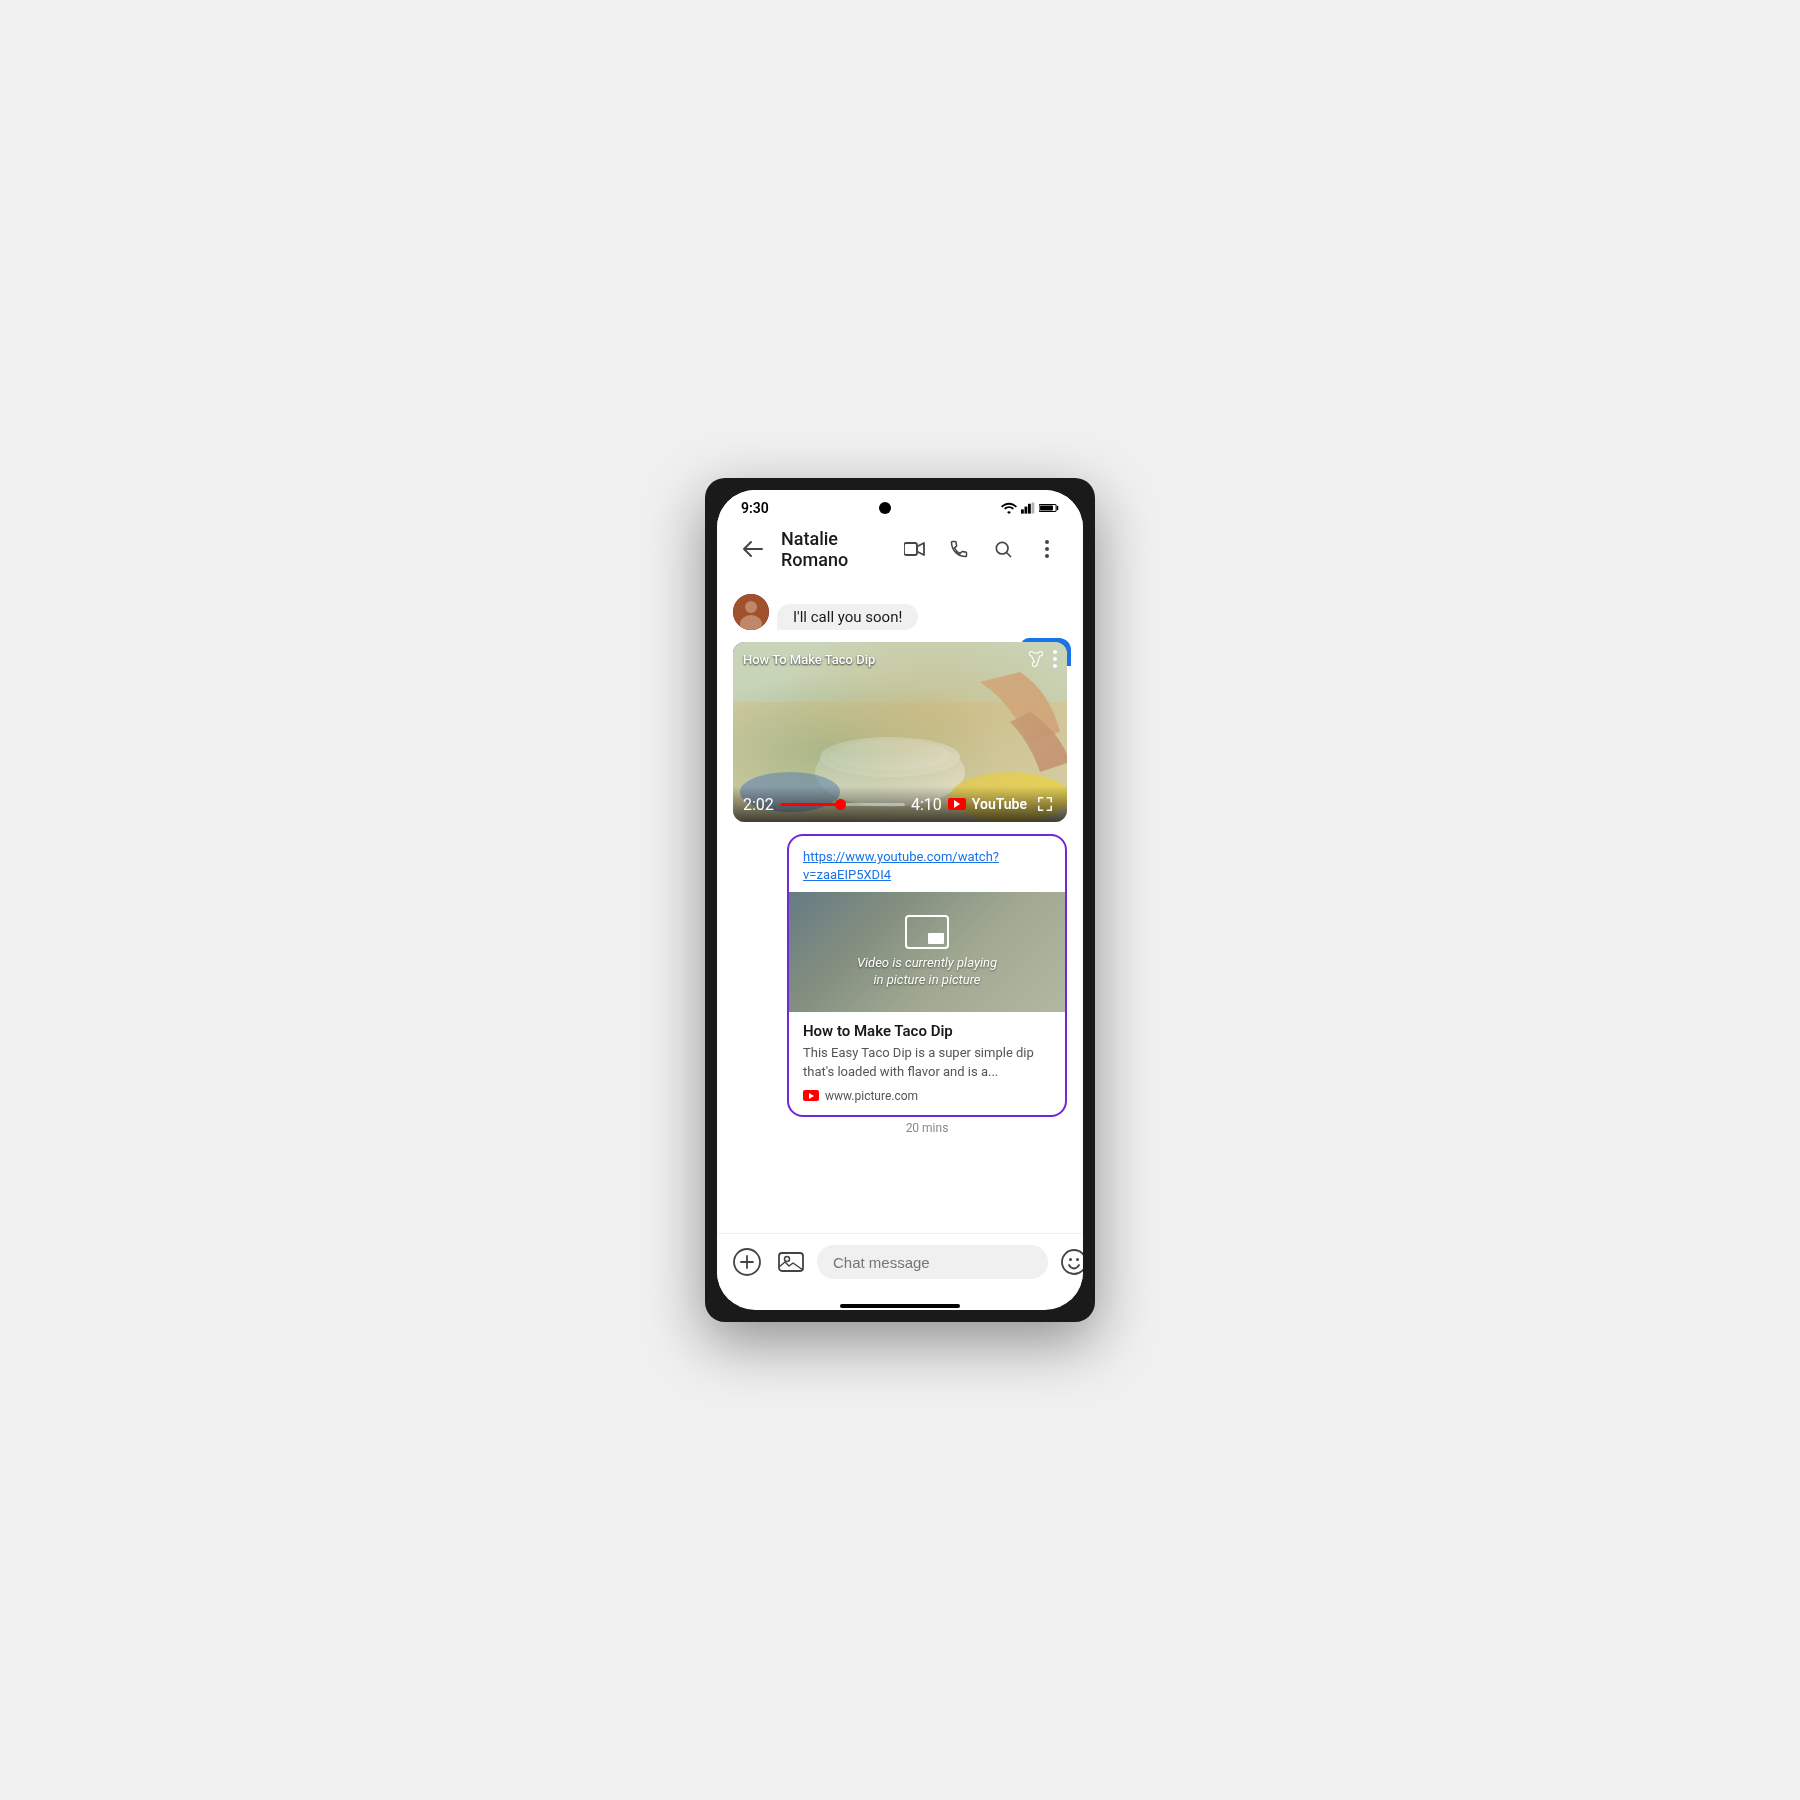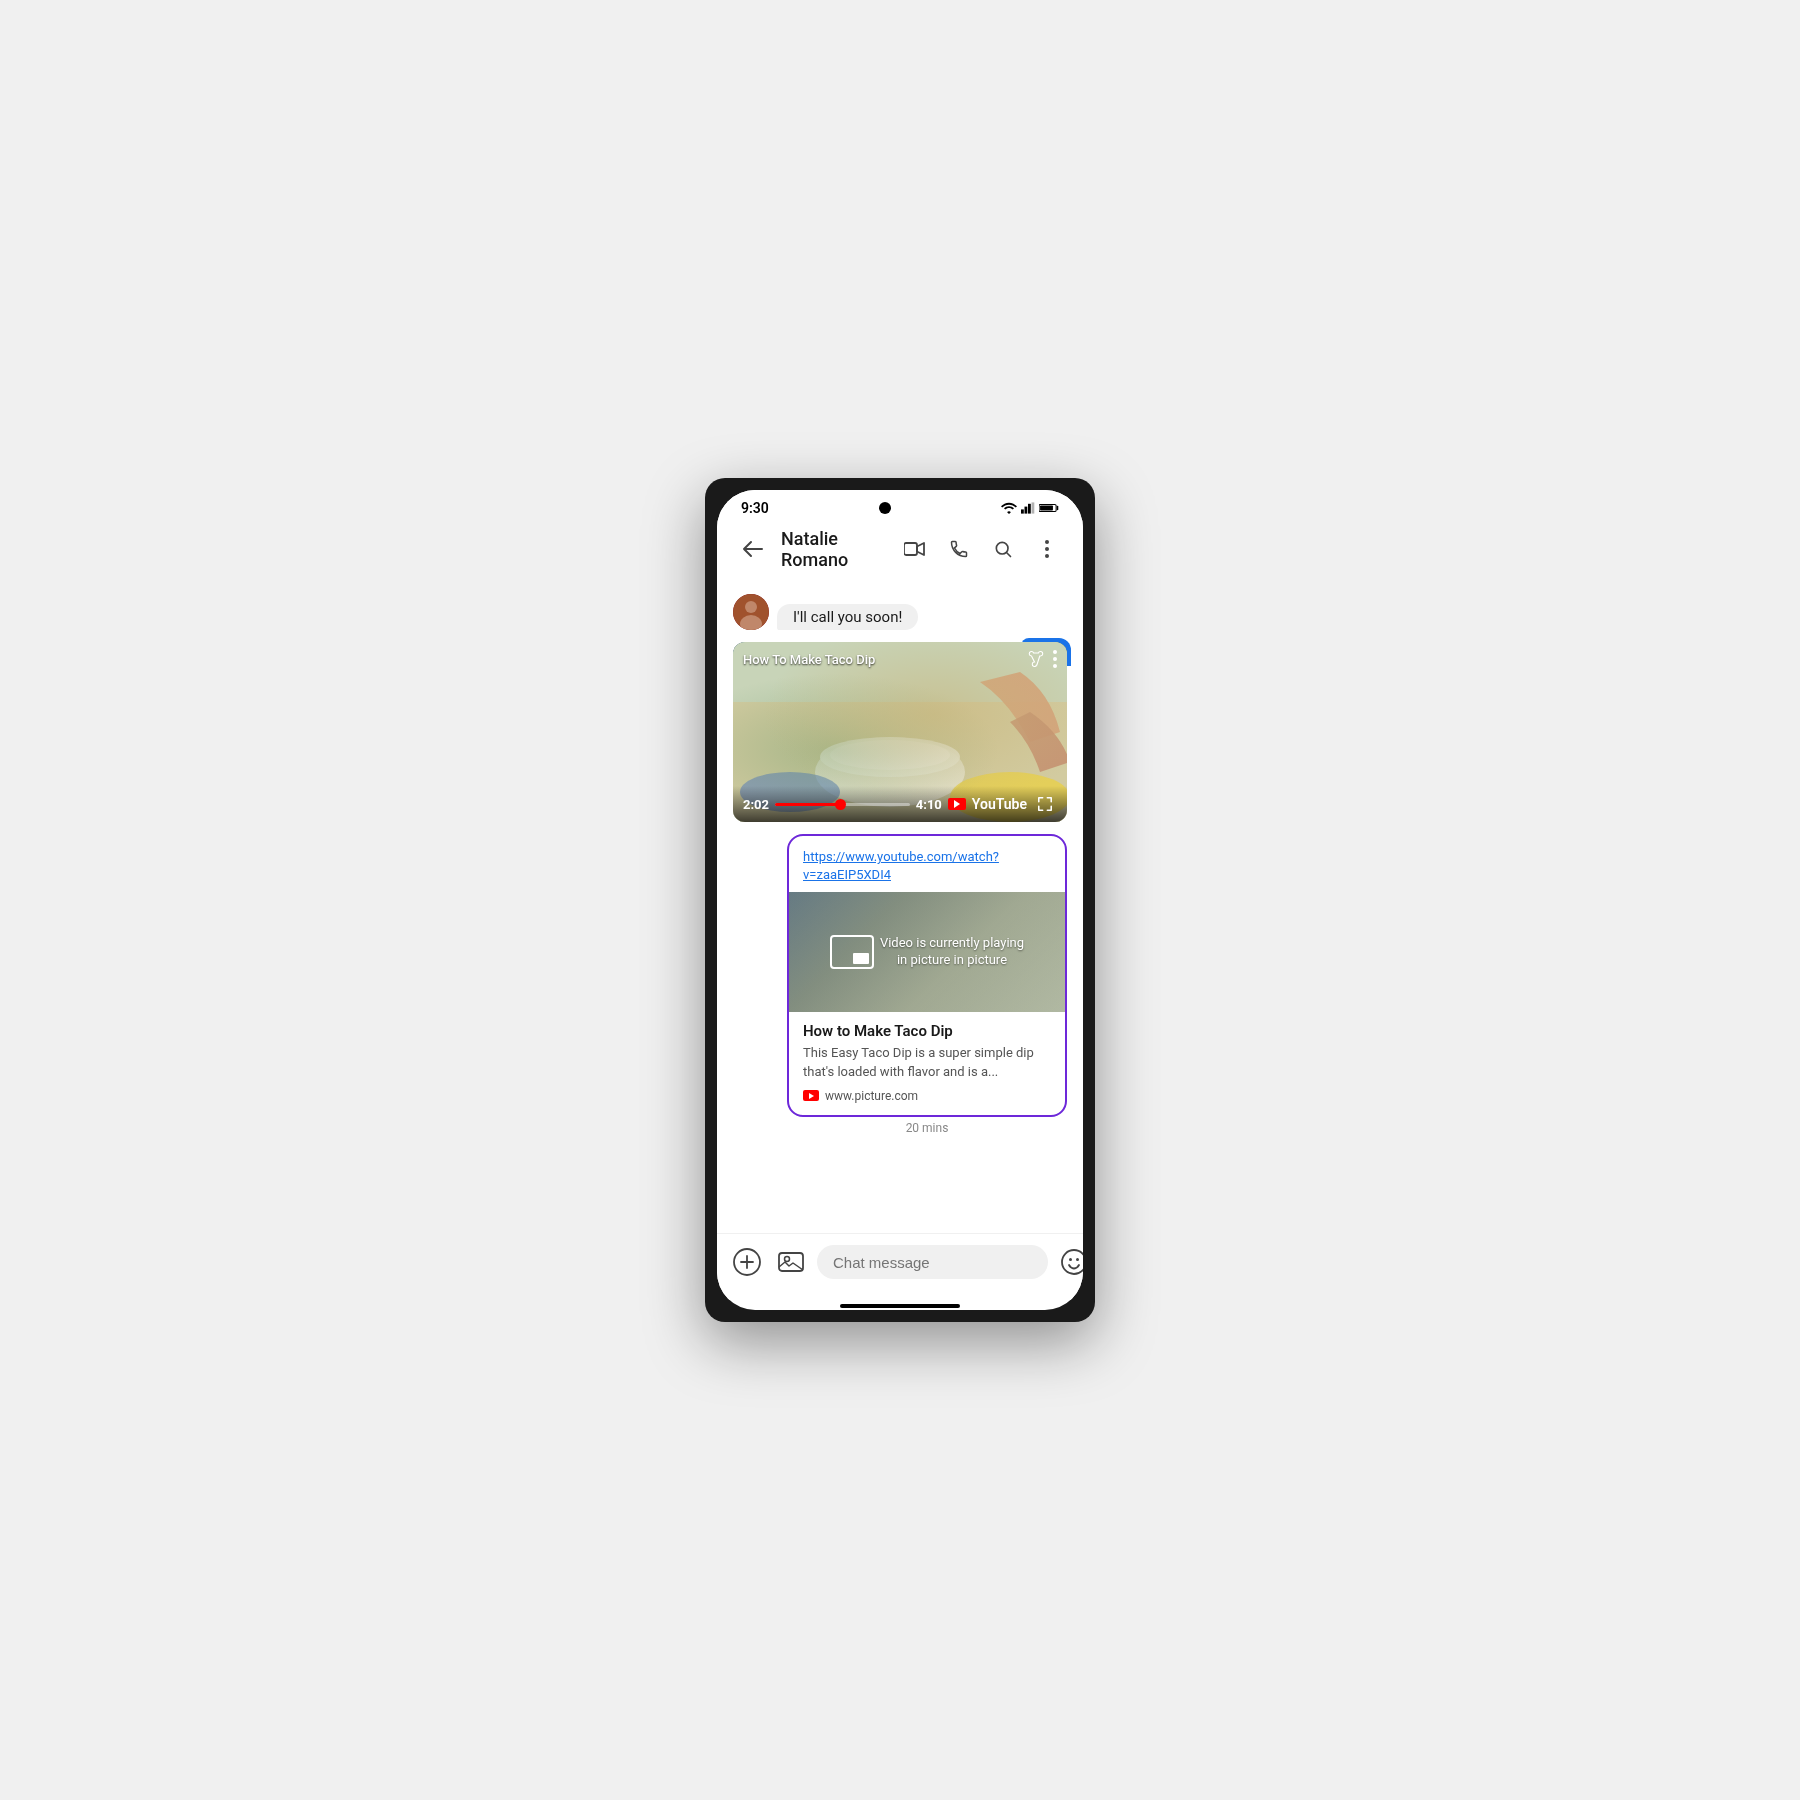--- a/index.html
+++ b/index.html
@@ -163,23 +163,22 @@
       left: 0;
       right: 0;
       display: flex;
       align-items: center;
       padding: 6px 10px;
       gap: 6px;
       background: linear-gradient(transparent, rgba(0,0,0,0.7));
     }
     .time-text {
       color: #fff;
-      font-size: 13px;
+      font-size: 16px;
       white-space: nowrap;
-      font-weight: bold;
     }
     .progress-bar {
       flex: 1;
       height: 3px;
       background: rgba(255,255,255,0.4);
       border-radius: 2px;
       position: relative;
     }
     .progress-fill {
       height: 100%;
@@ -239,24 +238,25 @@
       display: block;
       text-decoration: underline;
       line-height: 1.4;
     }
     .pip-thumbnail {
       width: 100%;
       height: 120px;
       background: linear-gradient(135deg, #555 0%, #777 50%, #999 100%);
       position: relative;
       display: flex;
-      flex-direction: row;
+      flex-direction: column;
       align-items: center;
       justify-content: center;
       gap: 6px;
+      font-style: italic;
     }
     .pip-thumbnail-bg {
       position: absolute;
       inset: 0;
       background: linear-gradient(135deg, #7fb3c8 0%, #a8c5a0 30%, #d4e8b0 60%);
       opacity: 0.4;
     }
     .pip-text {
       color: #fff;
       font-size: 13px;

